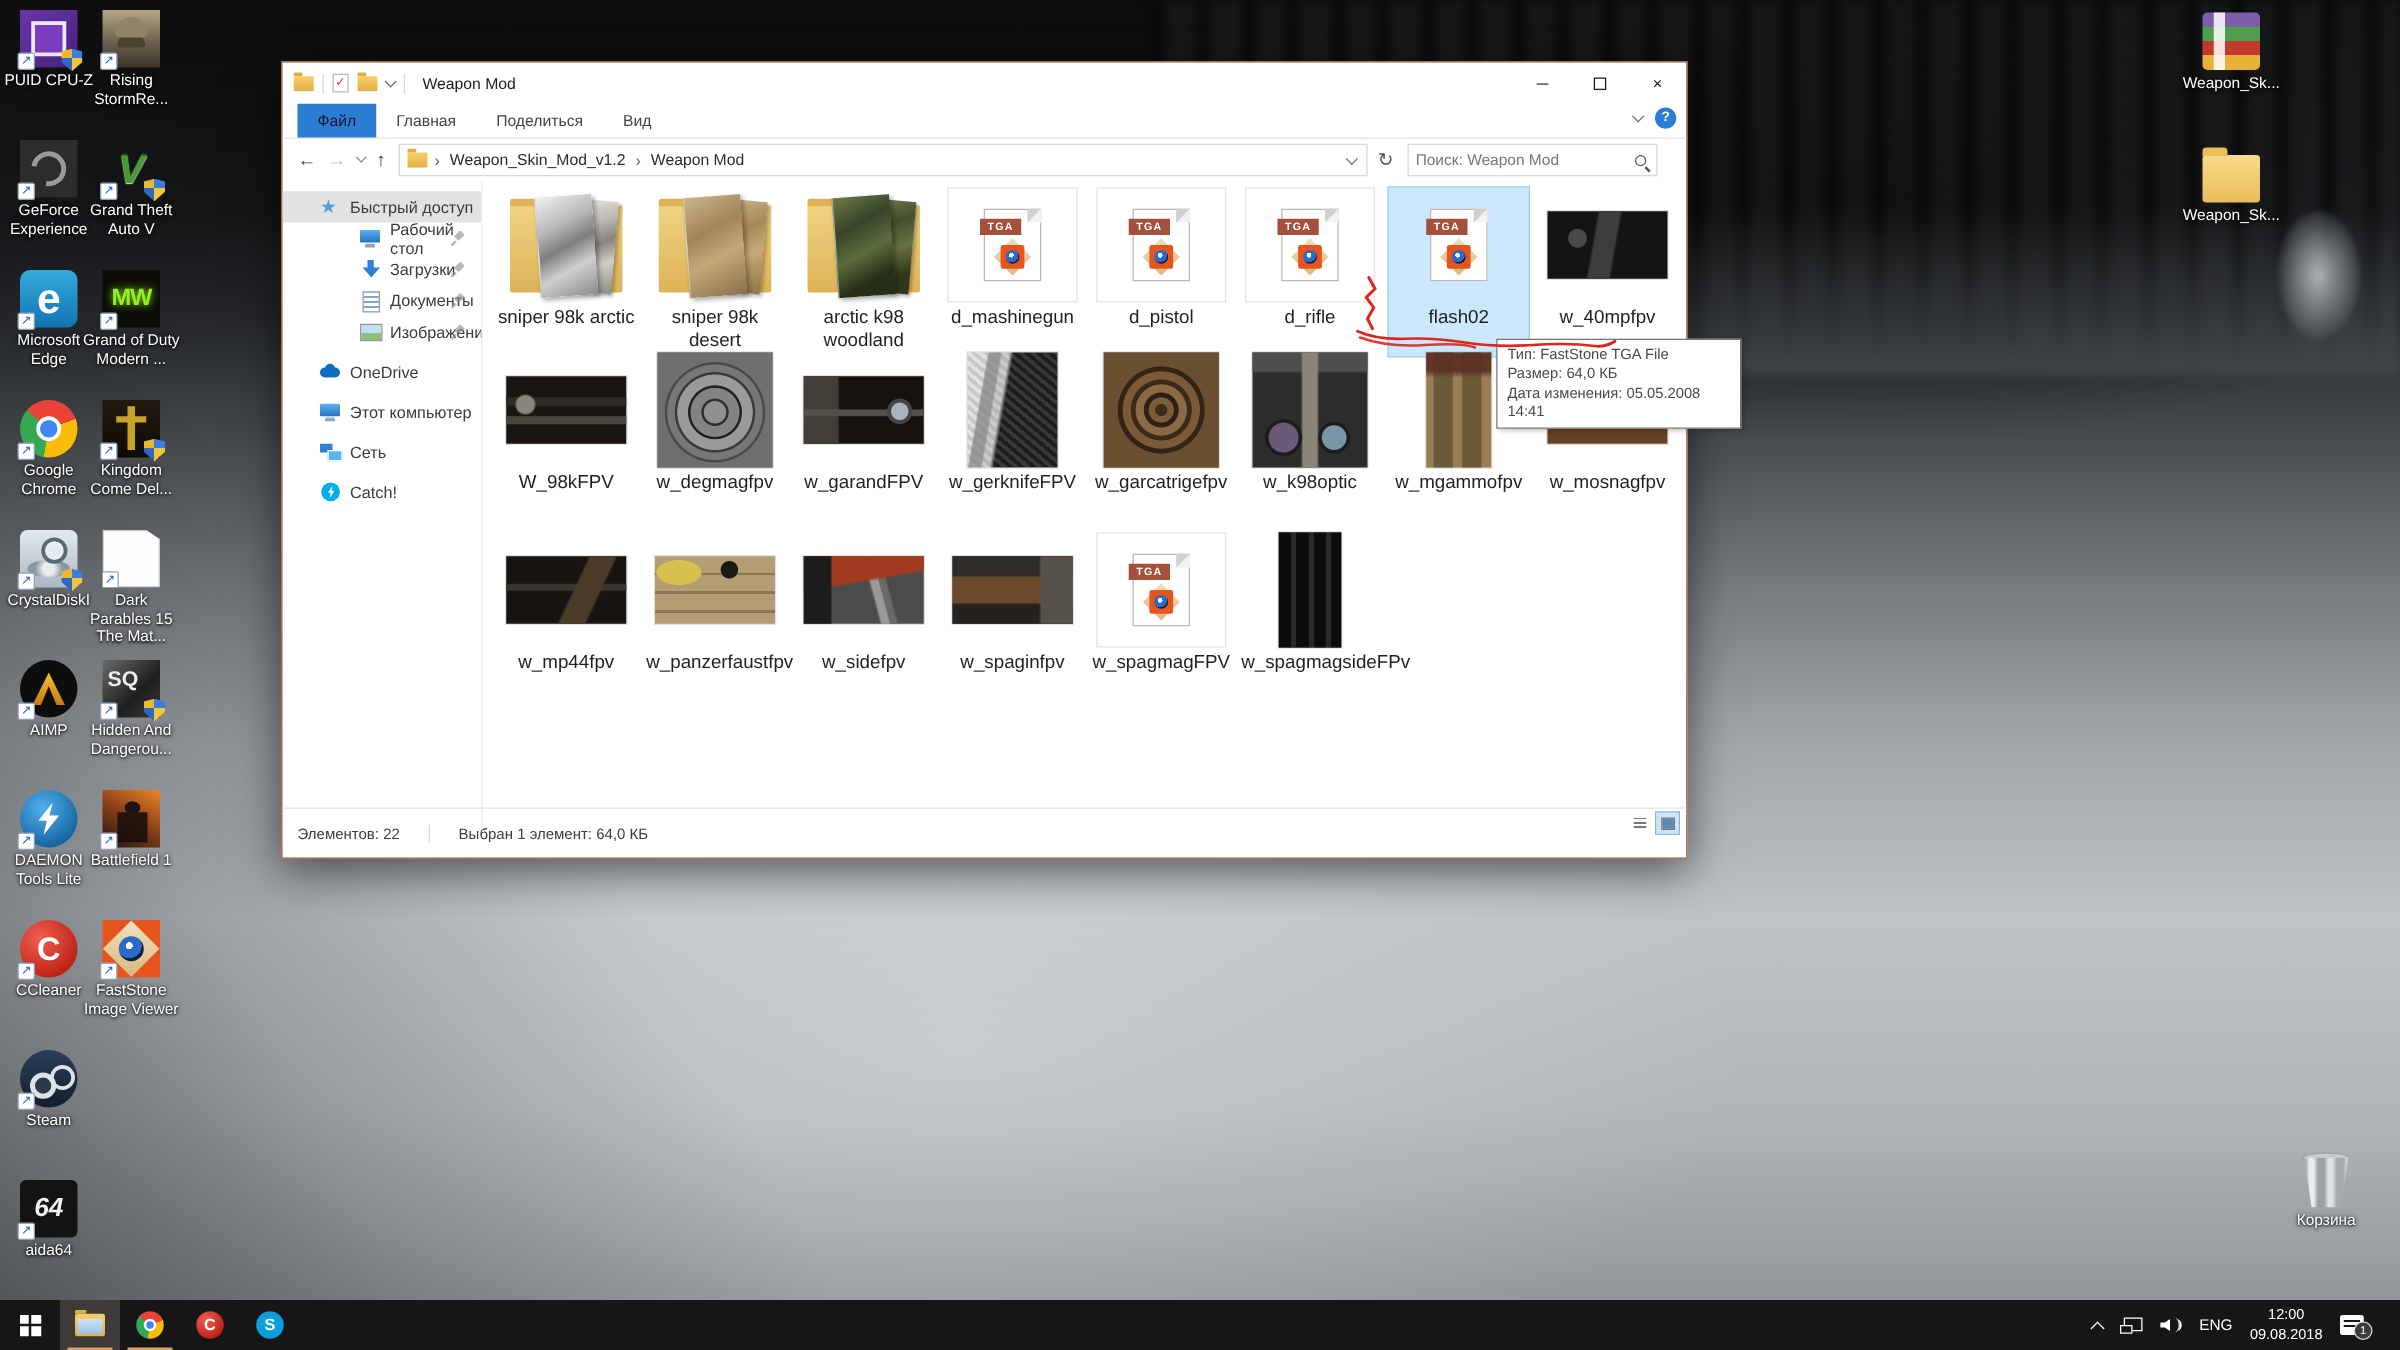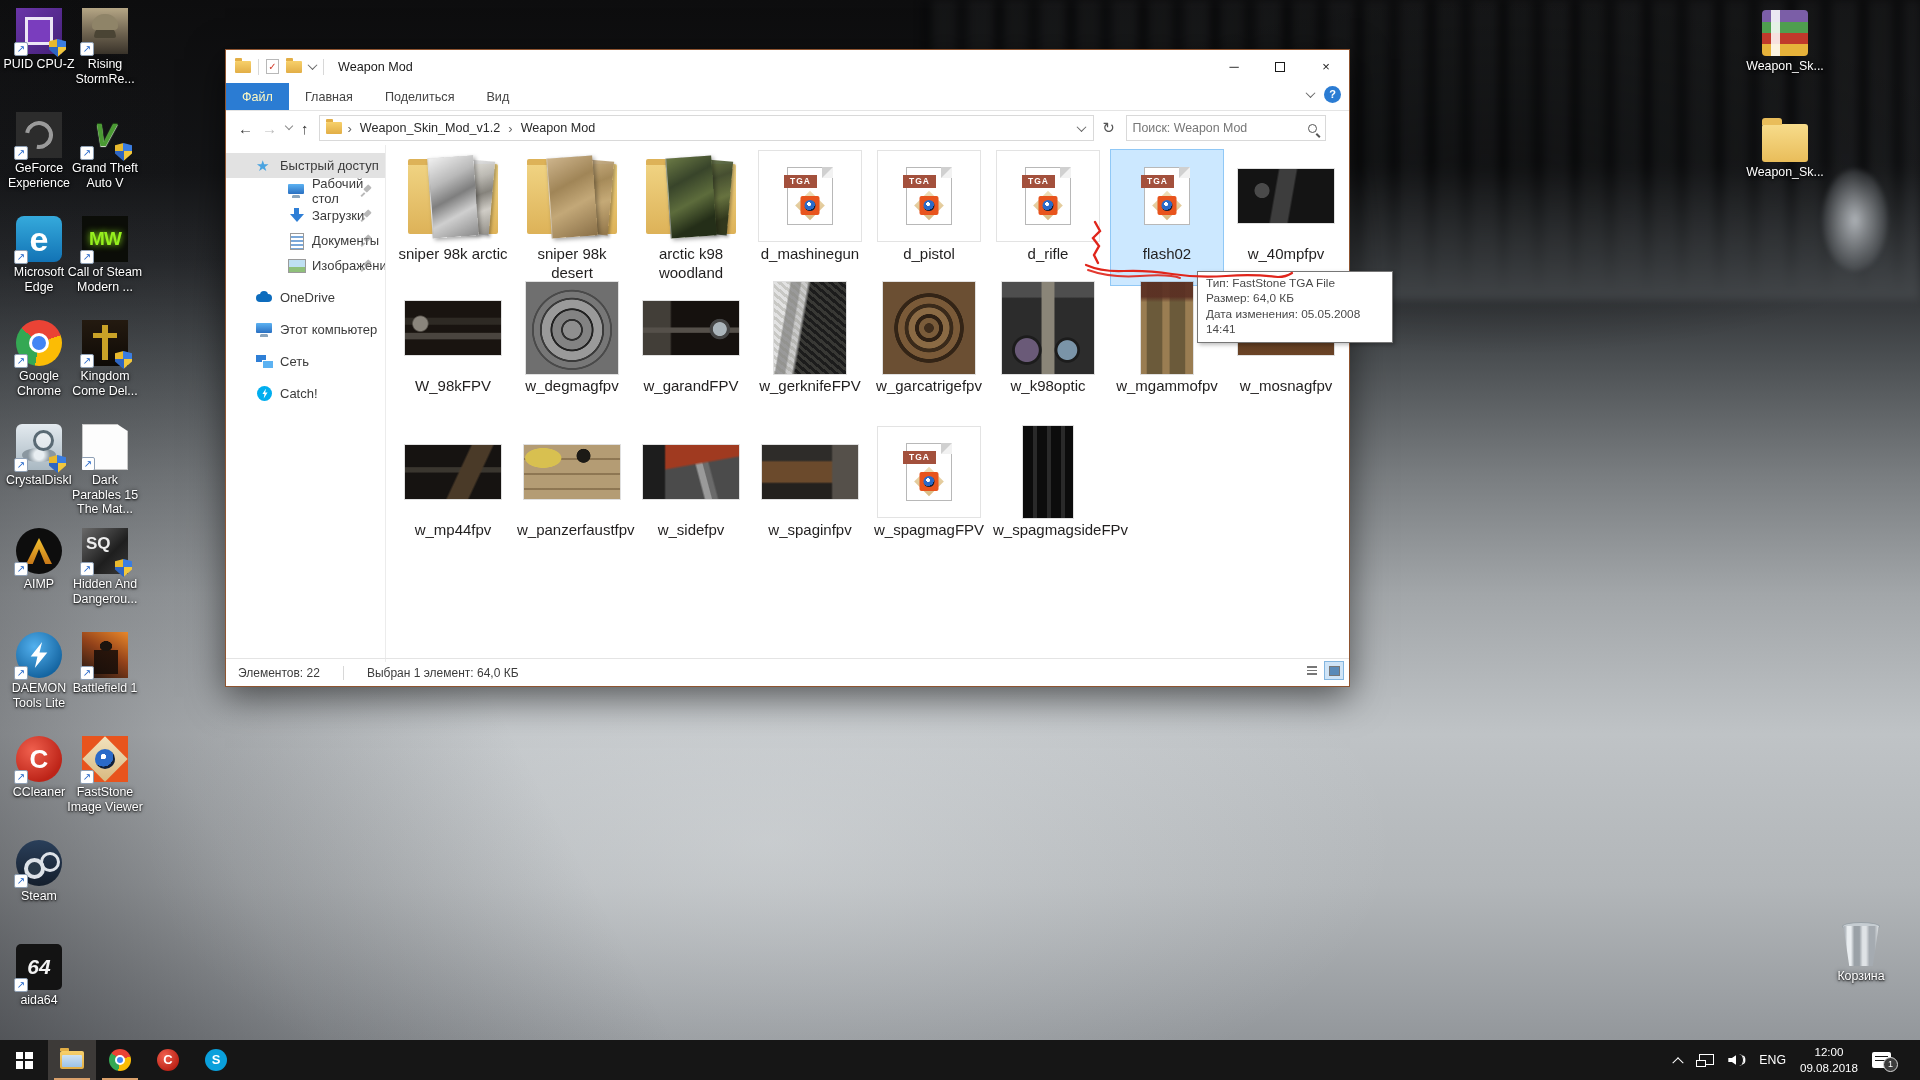--- a/index.html
+++ b/index.html
@@ -95,21 +95,21 @@
 .mini-folder::before { content:""; position:absolute; left:0; top:-3px; width:7px; height:3px; background:#e2ae46; border-radius:1px 1px 0 0; }
 .check-doc { width:13px; height:15px; background:#fff; border:1px solid #b8b8b8; color:#d03a2a; font-size:10px; font-weight:bold; text-align:center; line-height:14px; }
 .chev { display:inline-block; width:7px; height:7px; border-right:1.6px solid #666; border-bottom:1.6px solid #666; transform:rotate(45deg) translate(-1px,-1px); }
 .wtitle { margin-left:14px; font-size:12.6px; color:#1a1a1a; }
 .capbtns { position:absolute; right:0; top:0; height:33px; display:flex; }
 .capbtn { width:46px; height:33px; display:flex; align-items:center; justify-content:center; font-size:13px; color:#1a1a1a; cursor:pointer; }
 .max-box { width:10px; height:10px; border:1.2px solid #1a1a1a; display:inline-block; }
 
 .tabrow { position:absolute; left:0; top:33px; right:0; height:28px; border-bottom:1px solid #e4e4e4; display:flex; align-items:stretch; }
 .tab { padding:0 16px; display:flex; align-items:center; font-size:12.6px; color:#444; cursor:pointer; }
-.tab.active { background:#2b7cd3; color:#fef9c3; margin-left:0; }
+.tab.active { background:#2b7cd3; color:#0f172a; margin-left:12px; }
 .ribbon-right { position:absolute; right:8px; top:36px; display:flex; gap:10px; align-items:center; }
 .help-circle { width:17px; height:17px; border-radius:50%; background:#2b7cd3; color:#fff; font-size:11px; font-weight:bold; text-align:center; line-height:17px; cursor:pointer; }
 
 .addrrow { position:absolute; left:0; top:61px; right:0; height:34px; display:flex; align-items:center; }
 .navbtns { display:flex; align-items:center; gap:9px; padding:0 10px 0 12px; font-size:15px; }
 .navbtn { cursor:pointer; color:#3a3a3a; }
 .navbtn.disabled { color:#bcbcbc; }
 .nav-chev { width:6px; height:6px; border-right:1.4px solid #8a8a8a; border-bottom:1.4px solid #8a8a8a; display:inline-block; transform:rotate(45deg); margin-top:-4px; }
 .addrbox { width:775px; height:26px; border:1px solid #d9d9d9; display:flex; align-items:center; padding:0 6px; gap:6px; position:relative; background:#fff; }
 .crumb { cursor:pointer; padding:0 2px; white-space:nowrap; font-size:12.6px; color:#2a2a2a; }
@@ -183,21 +183,21 @@
 .thumb-gerknife { background:repeating-linear-gradient(40deg, rgba(130,130,118,.28) 0 3px, transparent 3px 6px), linear-gradient(100deg, #e2e2e2 0 18%, #9a9a9a 20% 30%, #cacaca 32% 38%, #1c1c1c 42%); }
 .thumb-k98optic { background:radial-gradient(circle at 27% 74%, #6a5a78 0 12%, #1c1c1c 13% 15%, transparent 16%), radial-gradient(circle at 71% 74%, #7a94a8 0 10%, #1c1c1c 11% 13%, transparent 14%), linear-gradient(90deg, transparent 42%, #8a8578 44% 56%, transparent 58%), linear-gradient(180deg,#4e4e4e 0 16%, transparent 18%), #2c2c2c; }
 .thumb-mgammo { background:linear-gradient(180deg, rgba(90,46,34,.9) 0 16%, transparent 22%), linear-gradient(90deg, transparent 10%, #6b5a3a 12% 40%, transparent 42% 54%, #6b5a3a 56% 84%, transparent 86%), #9a7d52; }
 .thumb-mosnag { background:linear-gradient(0deg, transparent 42%, #20180f 45% 60%, transparent 63%), linear-gradient(180deg,#7a4f2e,#5a3920 60%,#6b4426); }
 .thumb-mp44 { background:linear-gradient(115deg, transparent 54%, #4a3a28 56% 72%, transparent 74%), linear-gradient(0deg, transparent 48%, #3a362f 50% 58%, transparent 60%), #161311; }
 .thumb-panzerfaust { background:radial-gradient(circle at 62% 20%, #1c1a16 0 9%, transparent 10%), radial-gradient(ellipse 22px 12px at 20% 24%, #d8c050 0 80%, transparent 85%), repeating-linear-gradient(180deg, transparent 0 13px, rgba(95,72,42,.45) 13px 15px), #b49c74; }
 .thumb-side { background:linear-gradient(90deg,#1d1d1d 0 22%, transparent 24%), linear-gradient(170deg, #a03a20 0 38%, transparent 42%), linear-gradient(75deg, transparent 55%, #9a9a9a 57% 62%, #6a6a6a 63% 67%, transparent 69%), #4b4b4b; }
 .thumb-spagin { background:linear-gradient(90deg, transparent 72%, #55504a 74%), linear-gradient(180deg,#2e2c29 0 28%, #6b4a2c 32% 68%, #24211e 72%), #24211e; }
 .thumb-spagmagside { background:repeating-linear-gradient(90deg, #0c0c0c 0 10px, #2a2a2a 10px 14px), #101010; }
 
-.statusbar { position:absolute; left:0; right:0; bottom:0; height:28px; border-top:1px solid #e4e4e4; display:flex; align-items:center; font-size:12px; color:#3c3c3c; padding-left:12px; gap:23px; }
+.statusbar { position:absolute; left:0; right:0; bottom:0; height:40px; border-top:1px solid #e4e4e4; display:flex; align-items:center; font-size:12px; color:#3c3c3c; padding-left:12px; gap:23px; }
 .status-sep { width:1px; height:14px; background:#d8d8d8; }
 .viewbtns { position:absolute; right:6px; top:3px; display:flex; gap:4px; }
 .viewbtn { width:18px; height:17px; display:flex; align-items:center; justify-content:center; cursor:pointer; }
 .viewbtn.sel { background:#cfe4f7; outline:1px solid #84b6e0; }
 .vb-list { width:10px; height:9px; background:repeating-linear-gradient(180deg,#777 0 1.5px,transparent 1.5px 3.5px); }
 .vb-thumbs { width:11px; height:10px; background:linear-gradient(#5a8ab8,#5a8ab8); border:1px solid #777; }
 
 
 .tooltip { position:absolute; left:1197px; top:271px; width:196px; background:#fff; border:1px solid #767676;
   font-size:11.8px; color:#4a4a4a; padding:4px 8px 5px; line-height:1.3; z-index:40; box-shadow:2px 2px 4px rgba(0,0,0,.25); }
@@ -273,21 +273,21 @@
           <span class="ic-text">e</span>
           <span class="shortcut-arrow">↗</span>
         </div>
         <div class="dic-label">Microsoft Edge</div>
       </div>
       <div class="dicon" style="left: 66px; top: 216px;">
         <div class="dg codmw-icon">
           <span class="ic-text">MW</span>
           <span class="shortcut-arrow">↗</span>
         </div>
-        <div class="dic-label">Call of Steam Modern ...</div>
+        <div class="dic-label">Grand of Duty Modern ...</div>
       </div>
       <div class="dicon" style="left: 0px; top: 320px;">
         <div class="dg chrome-icon">
           <span class="shortcut-arrow">↗</span>
         </div>
         <div class="dic-label">Google Chrome</div>
       </div>
       <div class="dicon" style="left: 66px; top: 320px;">
         <div class="dg kingdomcome-icon">
           <span class="shortcut-arrow">↗</span>

